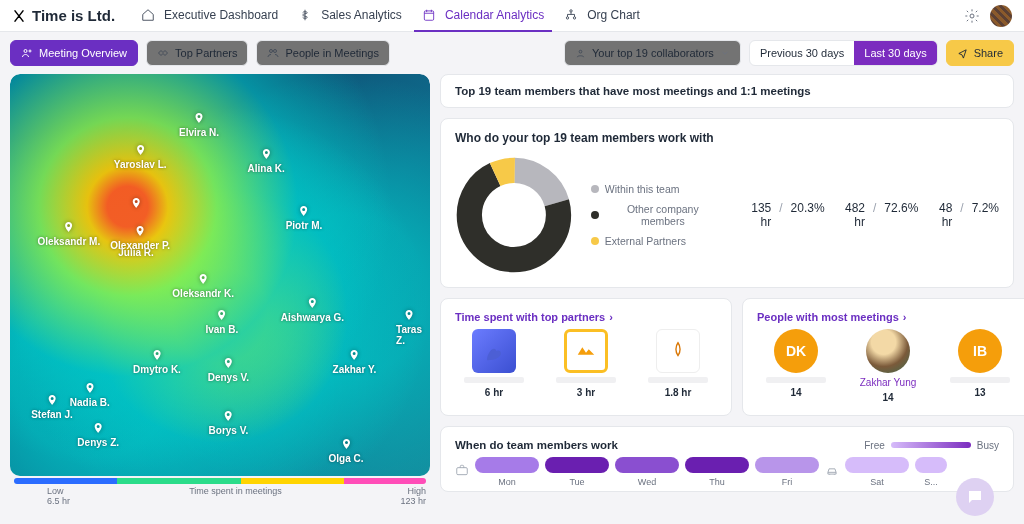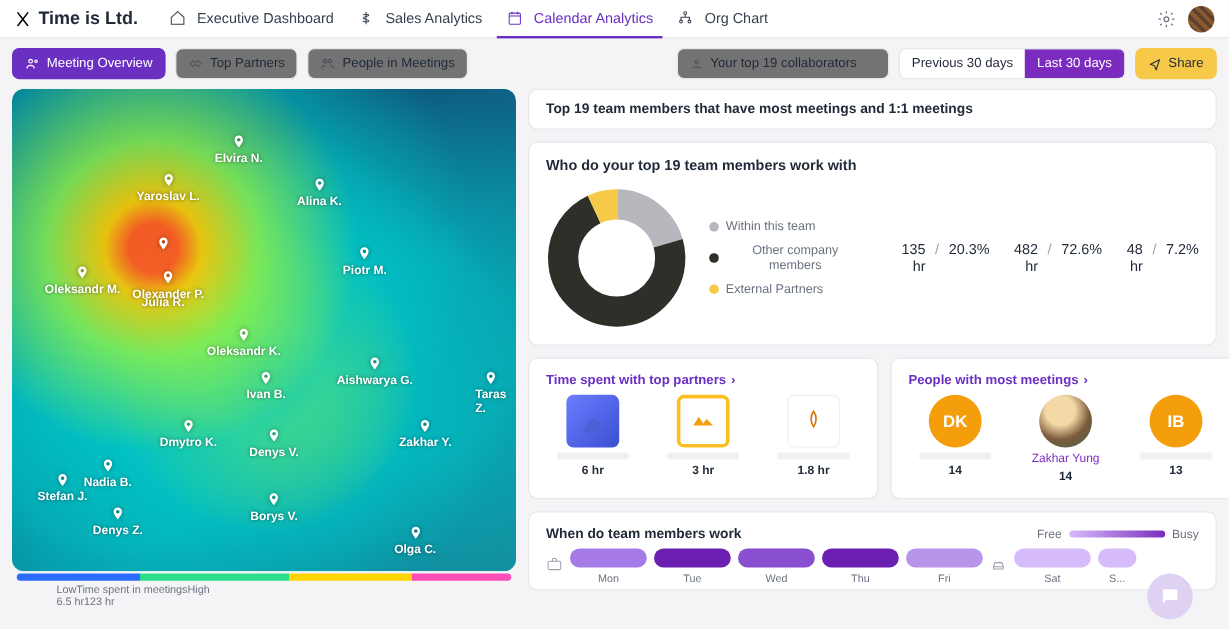--- a/index.html
+++ b/index.html
@@ -45,21 +45,21 @@
       radial-gradient(circle at 50% 60%, rgba(134,240,80,.7) 0 15%, rgba(0,200,200,.5) 40%, rgba(10,60,120,0) 65%),
       radial-gradient(circle at 80% 55%, rgba(0,200,200,.6) 0 20%, rgba(10,60,120,0) 55%),
       radial-gradient(circle at 20% 75%, rgba(0,200,200,.7) 0 18%, rgba(10,60,120,0) 55%),
       linear-gradient(135deg,#0d3e63 0%, #0d4d72 30%, #0f6e8e 60%, #148a9c 100%);
   }
   .pin{position:absolute;display:flex;flex-direction:column;align-items:center;color:#fff;font-size:10px;font-weight:600;text-shadow:0 0 3px rgba(0,0,0,.5);transform:translate(-50%,0);}
   .pin svg{width:12px;height:16px;fill:#fff;margin-bottom:1px;filter:drop-shadow(0 0 2px rgba(0,0,0,.4));}
   .hm-scale{position:absolute;left:0;right:0;bottom:0;height:30px;padding:2px 4px 0;font-size:9px;color:var(--muted);}
   .hm-bar{height:6px;border-radius:3px;margin-bottom:2px;position:relative;
     background:linear-gradient(90deg,#2b6cff 0 25%,#2bdc8a 25% 55%,#ffd400 55% 80%,#ff4db8 80% 100%);}
-  .hm-row{display:flex;padding-left:33px;}
+  .hm-row{display:flex;justify-content:space-between;padding-left:33px;}
   
   .col{display:flex;flex-direction:column;gap:10px;min-width:0;}
   .card{background:var(--card);border:1px solid var(--border);border-radius:8px;padding:12px 14px;}
   .card h3{margin:0 0 10px;font-size:12px;font-weight:600;}
   .card h4{margin:0 0 6px;font-size:11px;font-weight:600;color:var(--purple);display:flex;align-items:center;gap:4px;}
   
   .donut-wrap{display:flex;align-items:center;gap:18px;}
   .donut{width:120px;height:120px;}
   .legend{font-size:10.5px;color:var(--muted);display:flex;flex-direction:column;gap:8px;text-align:center;}
   .legend-row{display:flex;align-items:center;gap:6px;}

